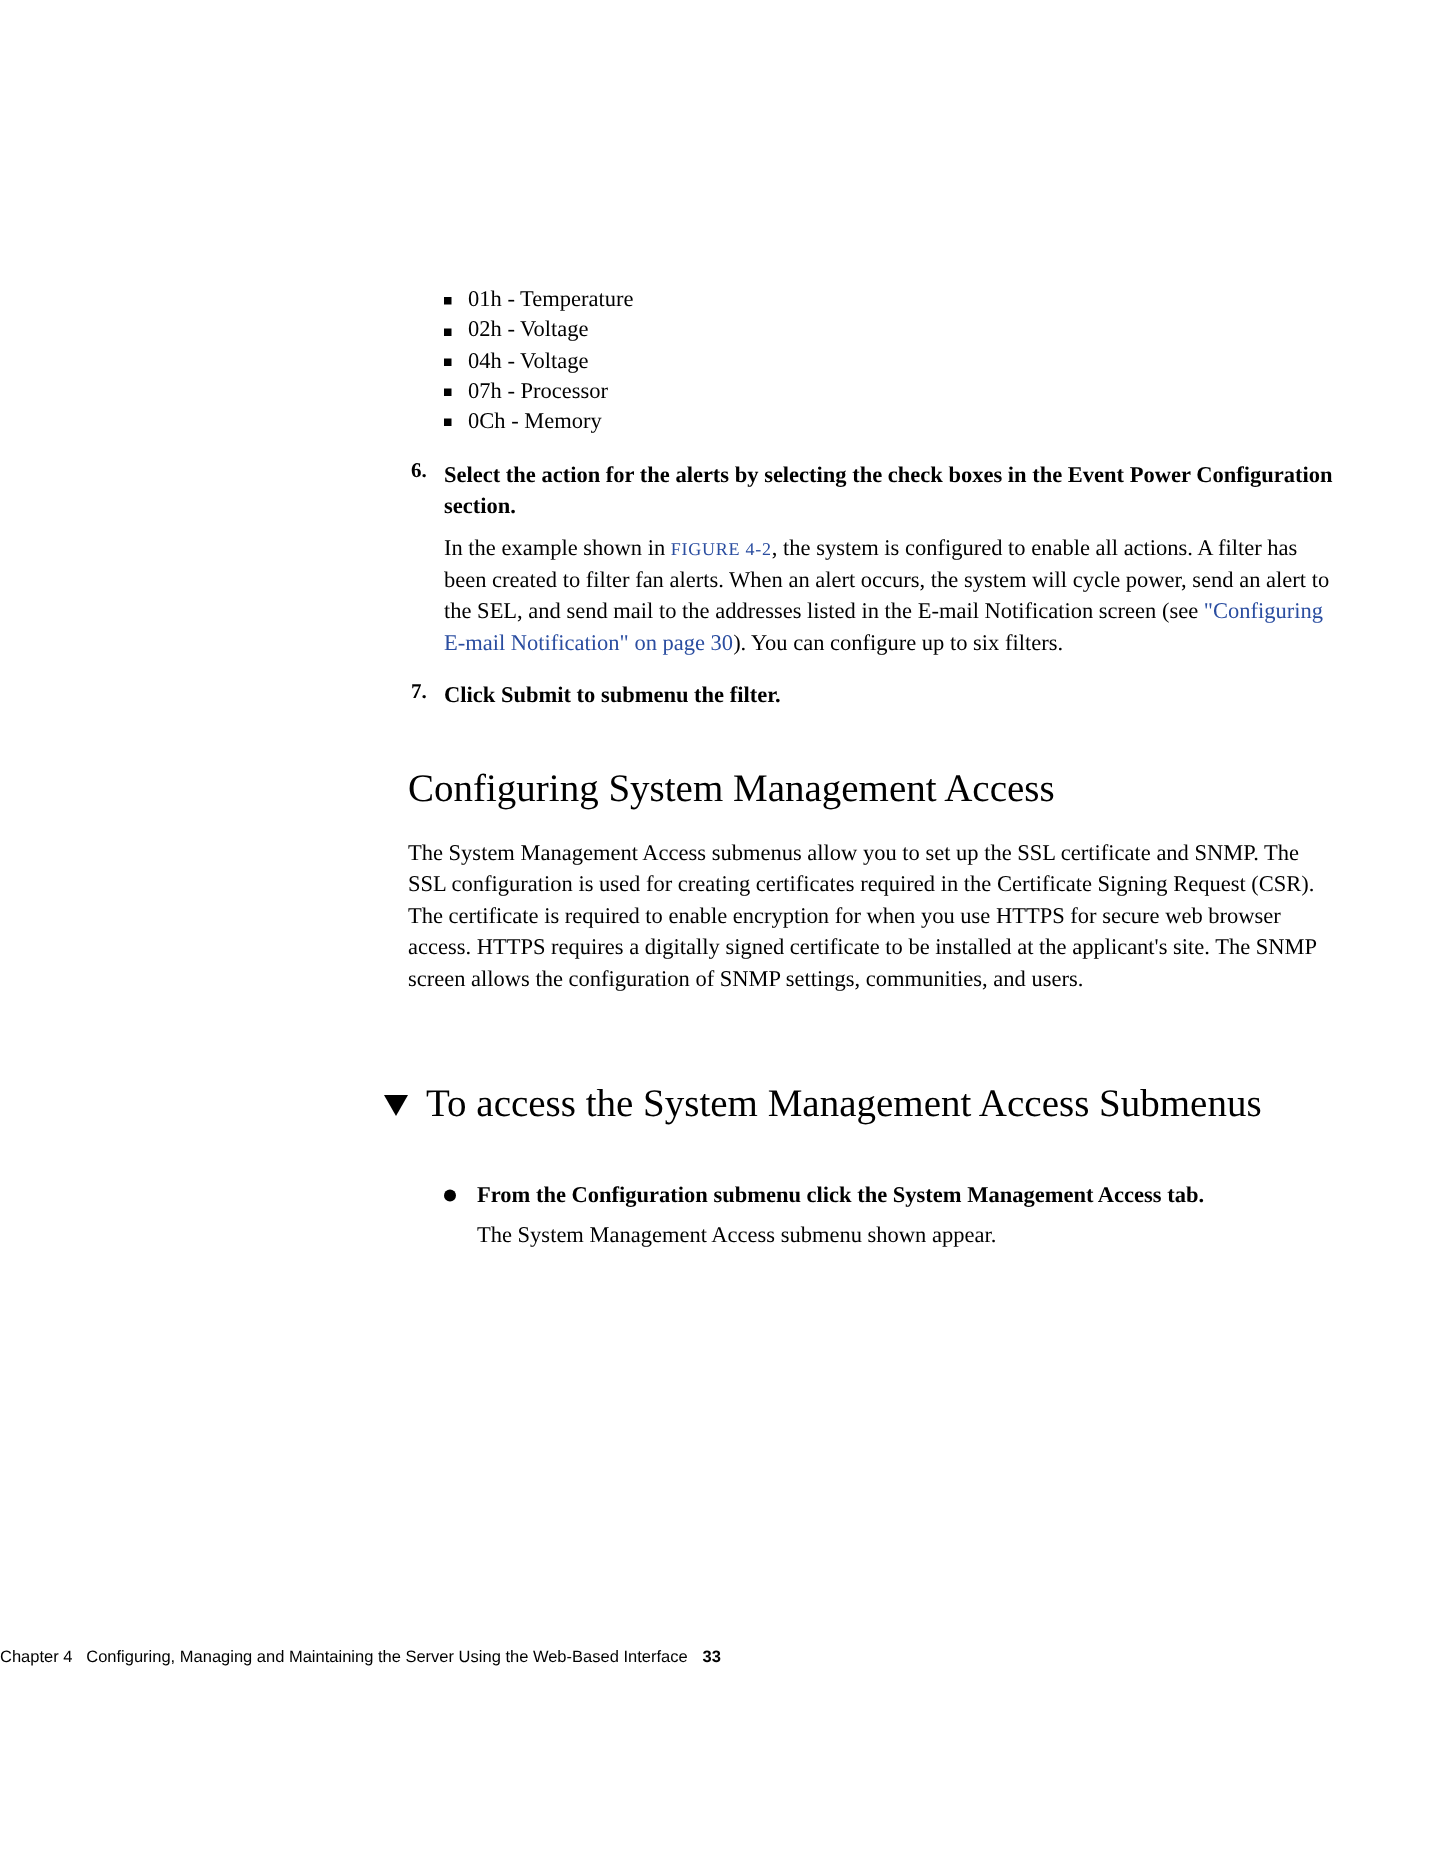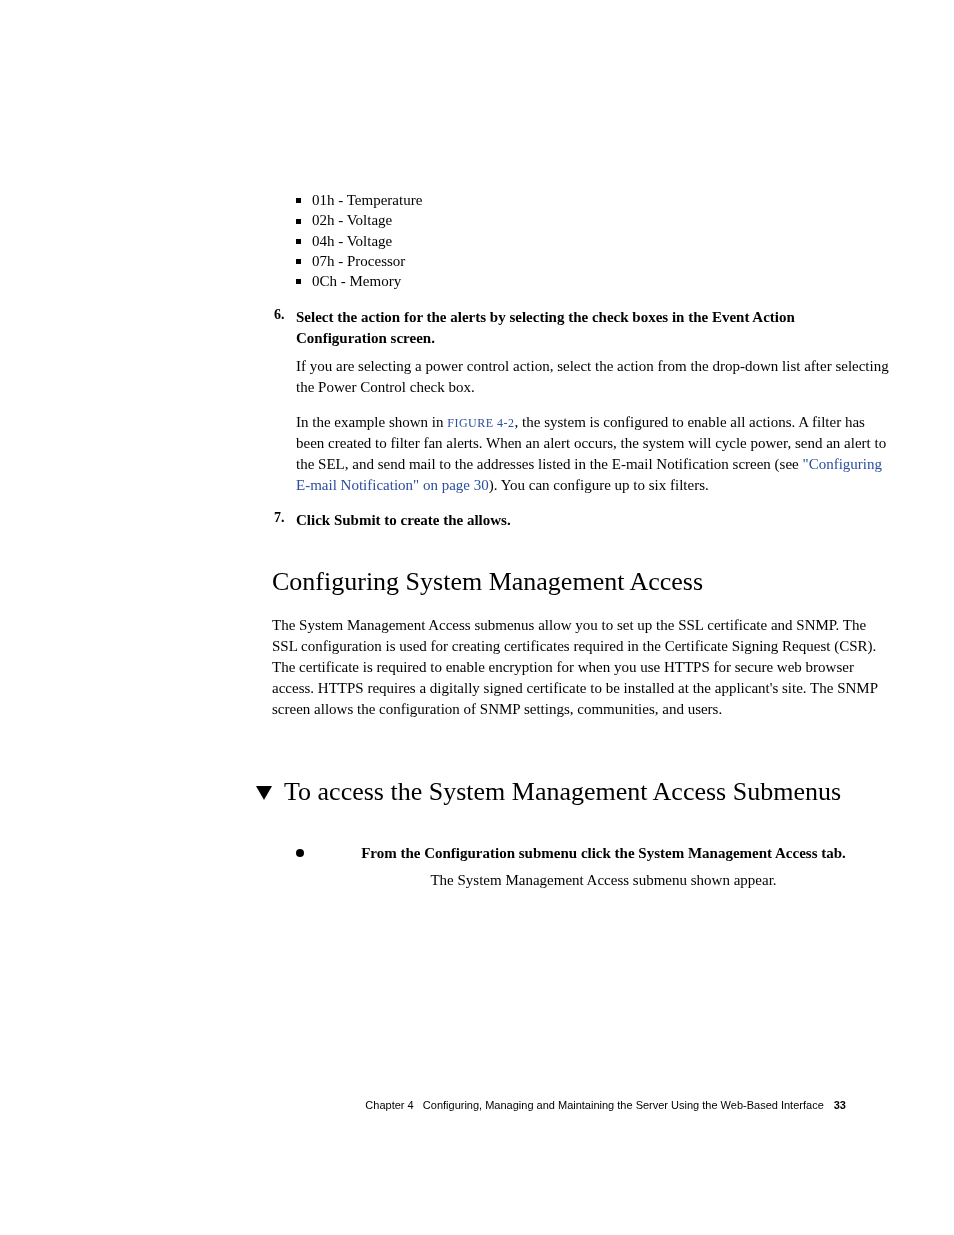--- a/index.html
+++ b/index.html
@@ -98,21 +98,20 @@
   h2.proc-title {
     font-weight: normal;
     font-size: 26px;
     line-height: 1.25;
     margin: 0;
   }
   .bullet-step {
     position: relative;
     padding-left: 22px;
     margin-bottom: 6px;
-    text-align: center;
   }
   .bullet-step::before {
     content: "";
     position: absolute;
     left: 0;
     top: 0.4em;
     width: 8px;
     height: 8px;
     border-radius: 50%;
     background: #000;
@@ -125,21 +124,20 @@
   .bullet-step .bs-body {
     font-size: 15px;
     line-height: 1.4;
     margin-top: 6px;
   }
   .footer {
     position: absolute;
     bottom: 124px;
     left: 0;
     right: 108px;
-    text-align: right;
     font-family: Helvetica, Arial, sans-serif;
     font-size: 11px;
     color: #000;
   }
   .footer .pnum {
     font-weight: bold;
     margin-left: 10px;
   }
 </style>
 </head>
@@ -150,30 +148,29 @@
   <ul class="sensor-list">
     <li>01h - Temperature</li>
     <li>02h - Voltage</li>
     <li>04h - Voltage</li>
     <li>07h - Processor</li>
     <li>0Ch - Memory</li>
   </ul>
 
   <div class="step">
     <span class="step-num">6.</span>
-    <div class="step-title">Select the action for the alerts by selecting the check boxes in the Event Action Configuration screen.</div>
-    <div class="step-body">If you are selecting a power control action, select the action from the drop-down list after selecting the Power Control check box.</div>
+    <div class="step-title">Select the action for the alerts by selecting the check boxes in the Event Power Configuration section.</div>
     <div class="step-body">
       <span>In the example shown in </span><a class="xref smallcaps" href="#">FIGURE 4-2</a><span>, the system is configured to enable all actions. A filter has been created to filter fan alerts. When an alert occurs, the system will cycle power, send an alert to the SEL, and send mail to the addresses listed in the E-mail Notification screen (see </span><a class="xref" href="#">"Configuring E-mail Notification" on page 30</a><span>). You can configure up to six filters.</span>
     </div>
   </div>
 
   <div class="step">
     <span class="step-num">7.</span>
-    <div class="step-title">Click Submit to create the allows.</div>
+    <div class="step-title">Click Submit to submenu the filter.</div>
   </div>
 
   <h1 class="section">Configuring System Management Access</h1>
   <div class="section-body">The System Management Access submenus allow you to set up the SSL certificate and SNMP. The SSL configuration is used for creating certificates required in the Certificate Signing Request (CSR). The certificate is required to enable encryption for when you use HTTPS for secure web browser access. HTTPS requires a digitally signed certificate to be installed at the applicant's site. The SNMP screen allows the configuration of SNMP settings, communities, and users.</div>
 
   <div class="proc-row">
     <span class="triangle">
       <svg width="16" height="14" viewBox="0 0 16 14">
           <polygon points="0,0 16,0 8,14" fill="#000"></polygon>
         </svg>

